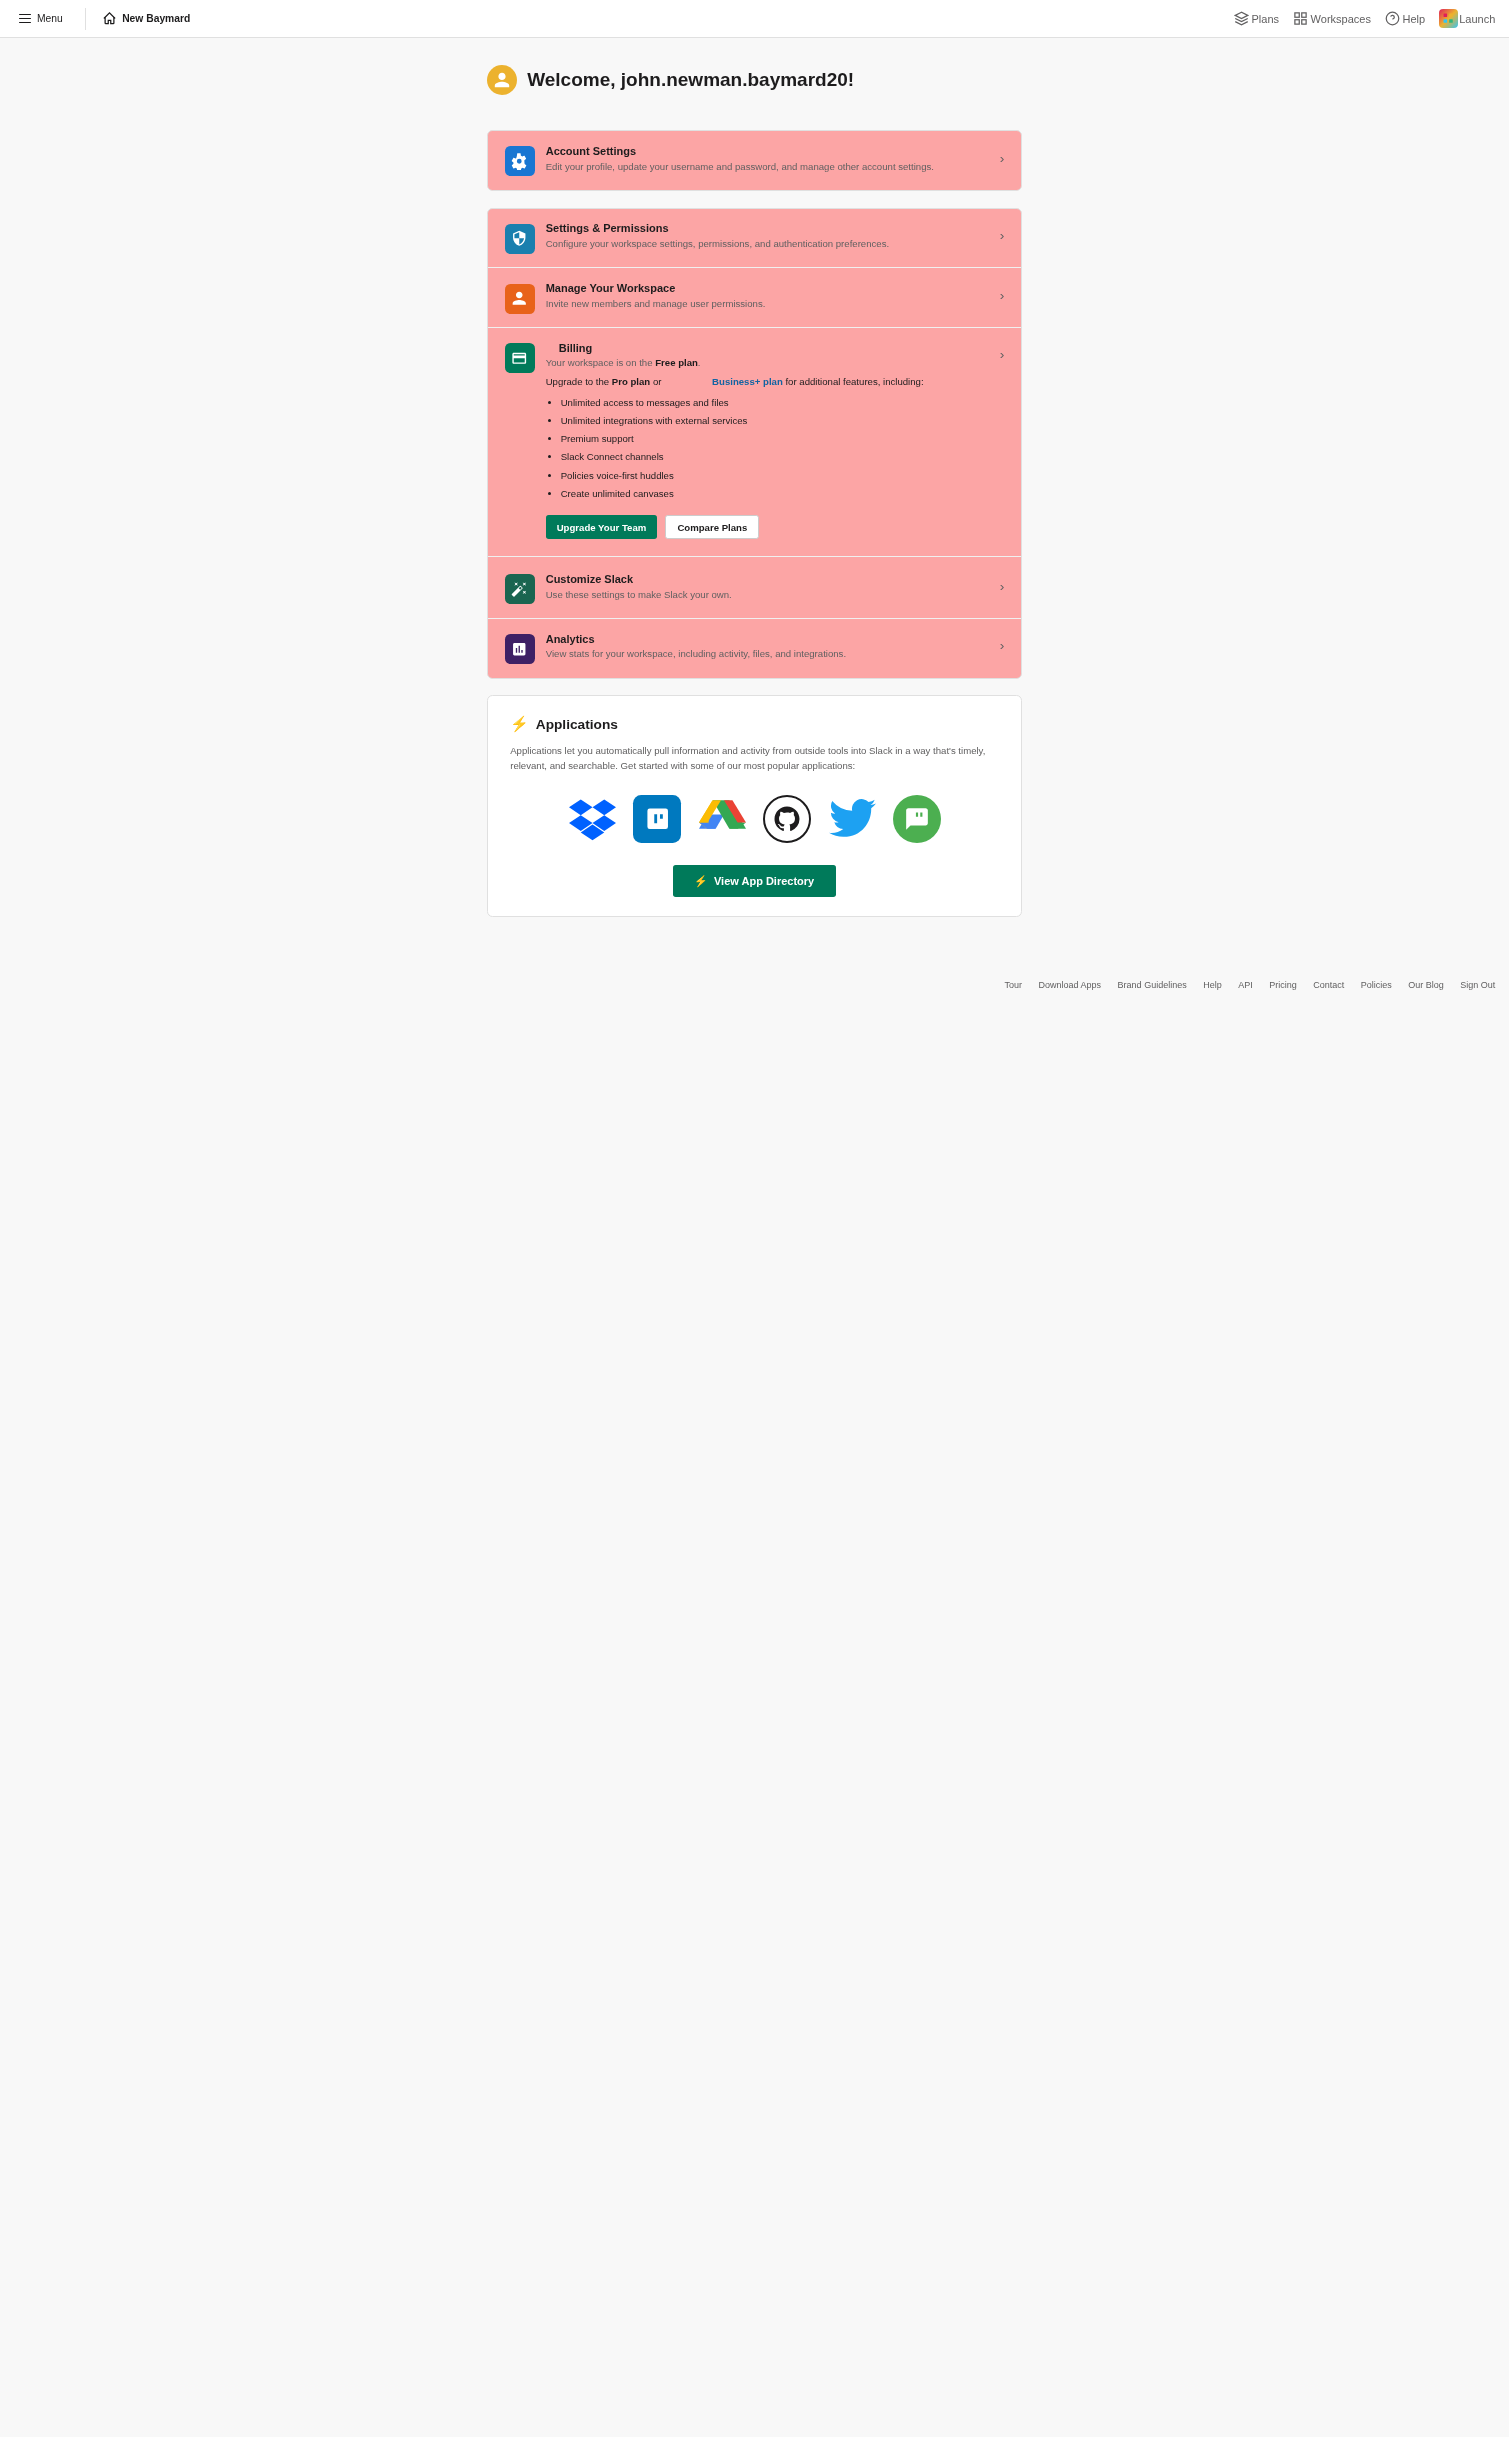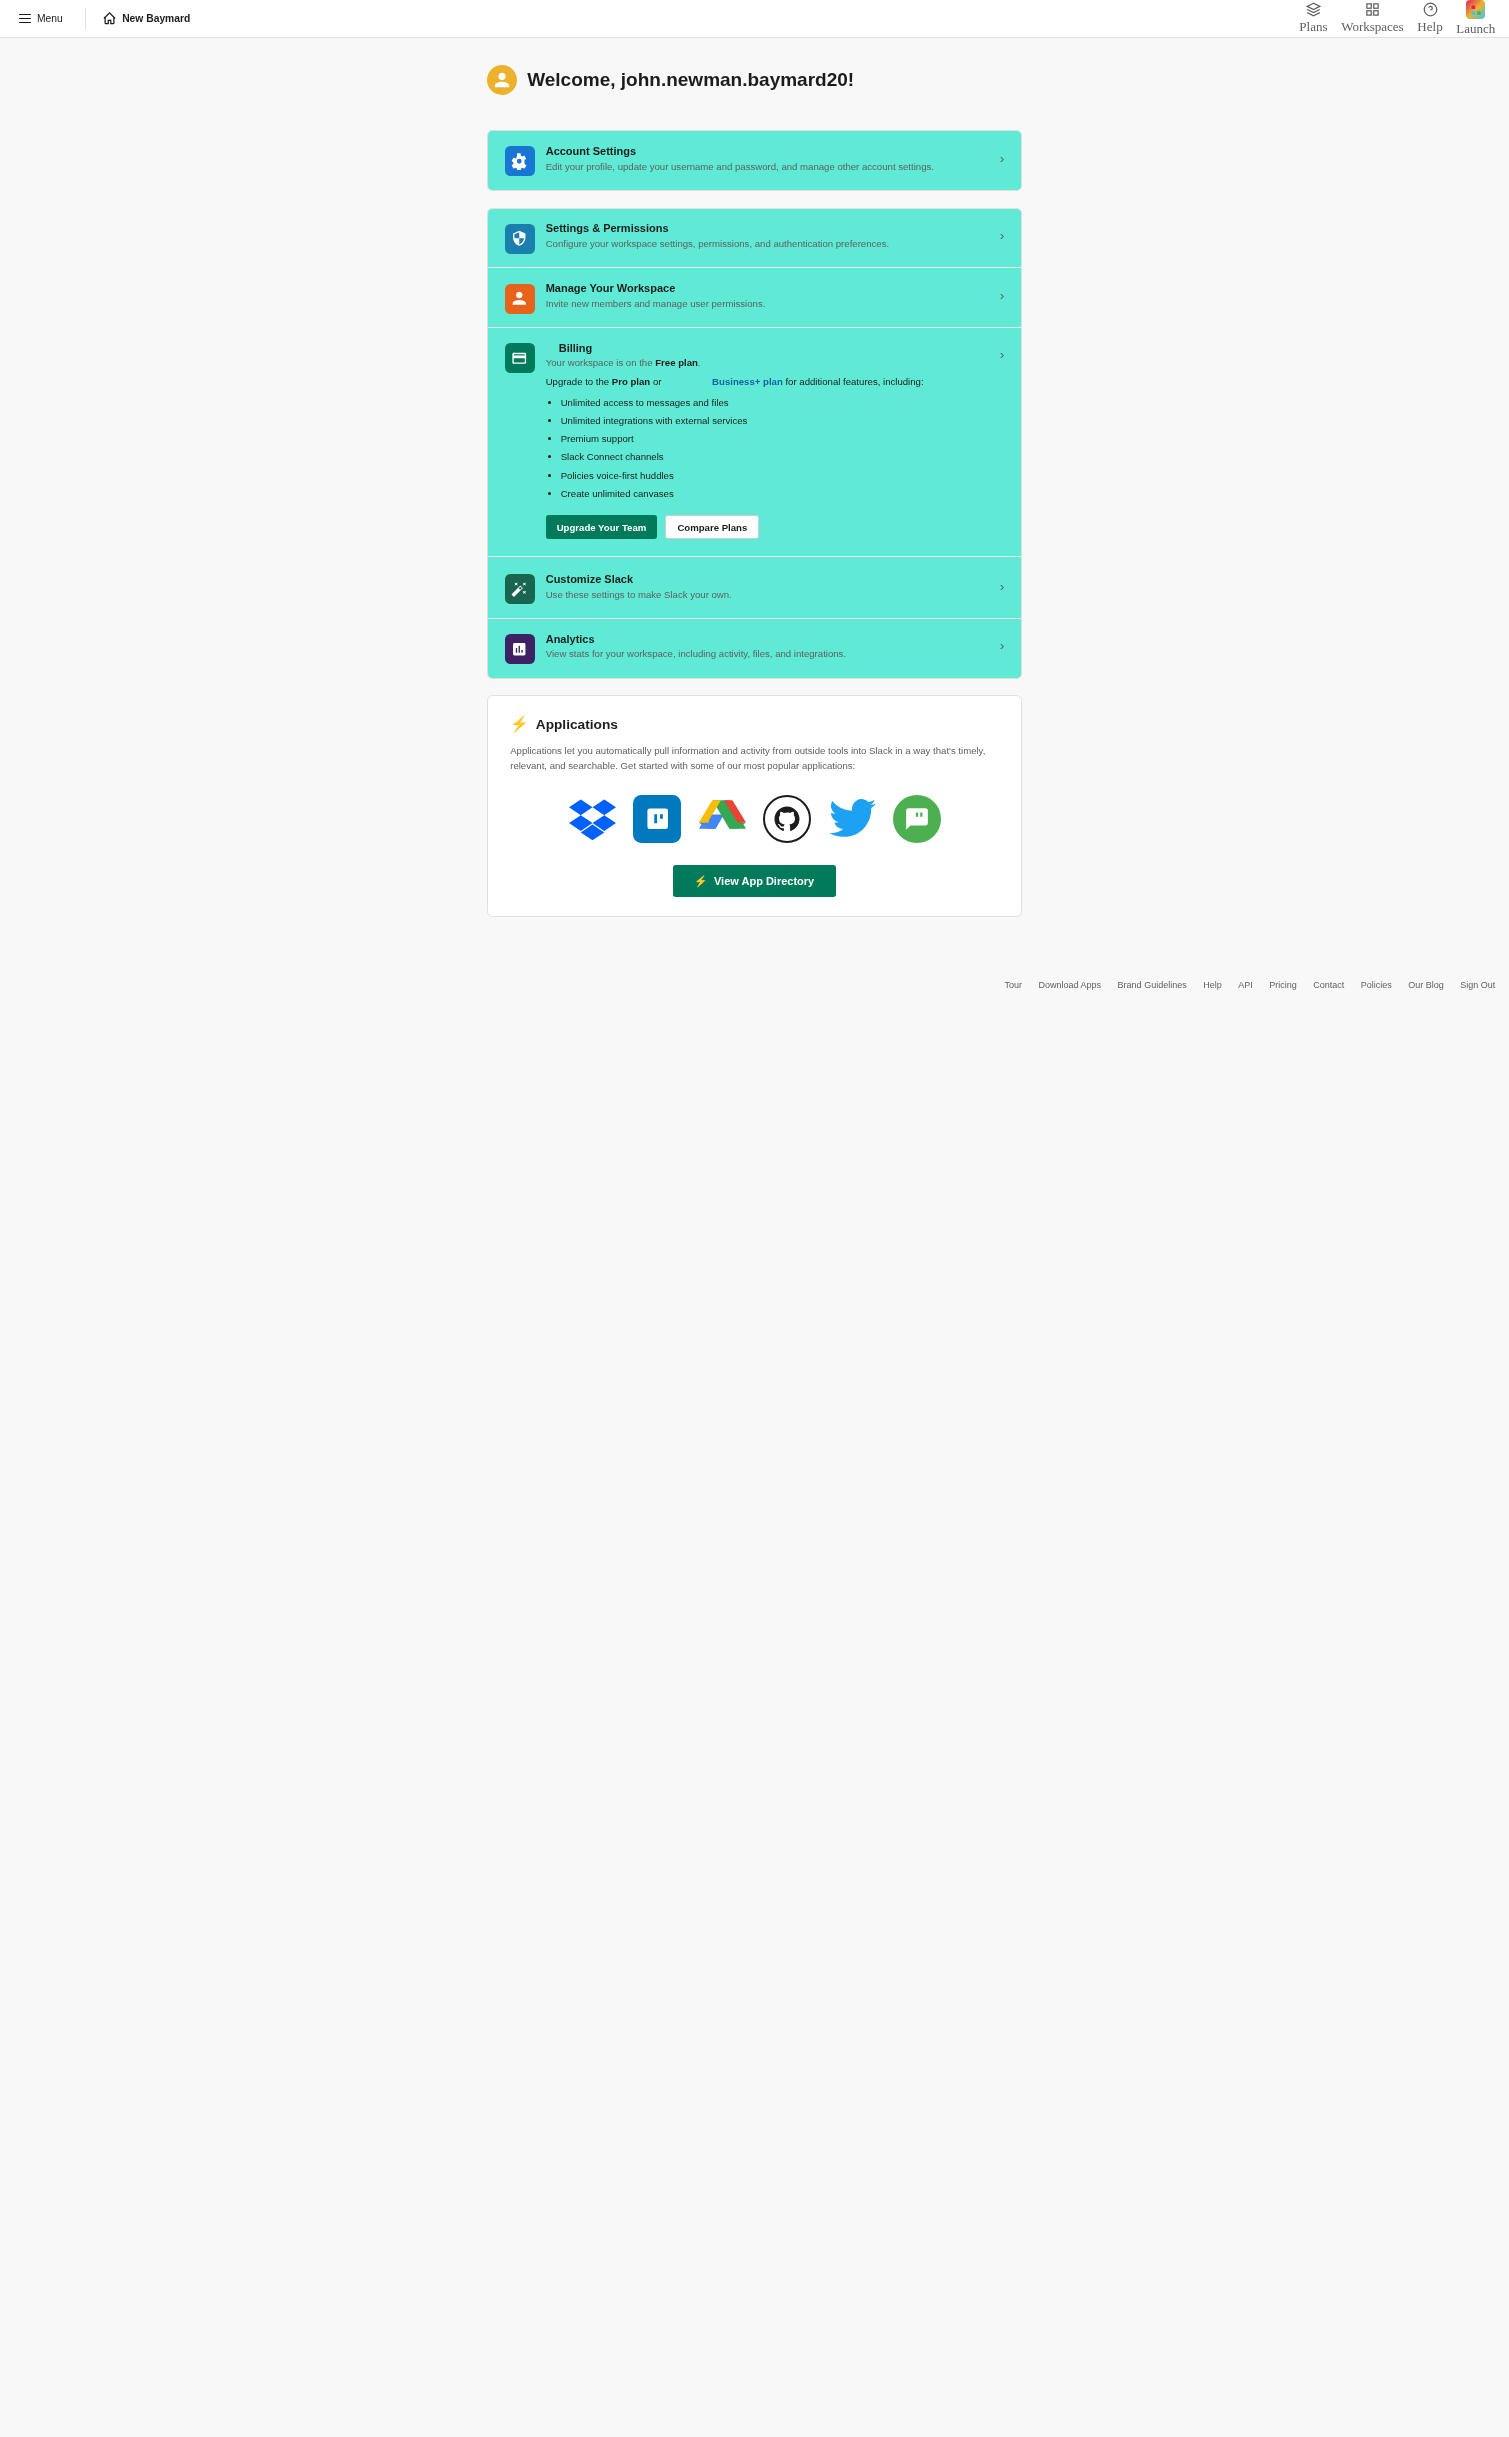--- a/index.html
+++ b/index.html
@@ -66,28 +66,27 @@
       width: 15px;
       height: 15px;
     }
     .navbar-right {
       display: flex;
       align-items: center;
       gap: 13.7px;
     }
     .nav-item {
       display: flex;
-      flex-direction: column;
+      flex-direction: row;
       align-items: center;
       gap: 1.4px;
-      font-size: 13px;
+      font-size: 11px;
       color: #616061;
       cursor: pointer;
       text-decoration: none;
-      font-family: Liberation Serif, serif;
     }
     .nav-item-icon {
       width: 16.5px;
       height: 16.5px;
       display: flex;
       align-items: center;
       justify-content: center;
     }
     .launch-icon {
       width: 19px;
@@ -128,21 +127,21 @@
       fill: #fff;
     }
     .welcome-title {
       font-size: 19px;
       font-weight: 700;
       color: #1d1c1d;
     }
 
     
     .card {
-      background: #5eead4;
+      background: #fca5a5;
       border: 0.7px solid #e0e0e0;
       border-radius: 5.5px;
       margin-bottom: 16.5px;
       overflow: hidden;
     }
 
     .card-row {
       display: flex;
       align-items: flex-start;
       padding: 13.7px 16.5px;

